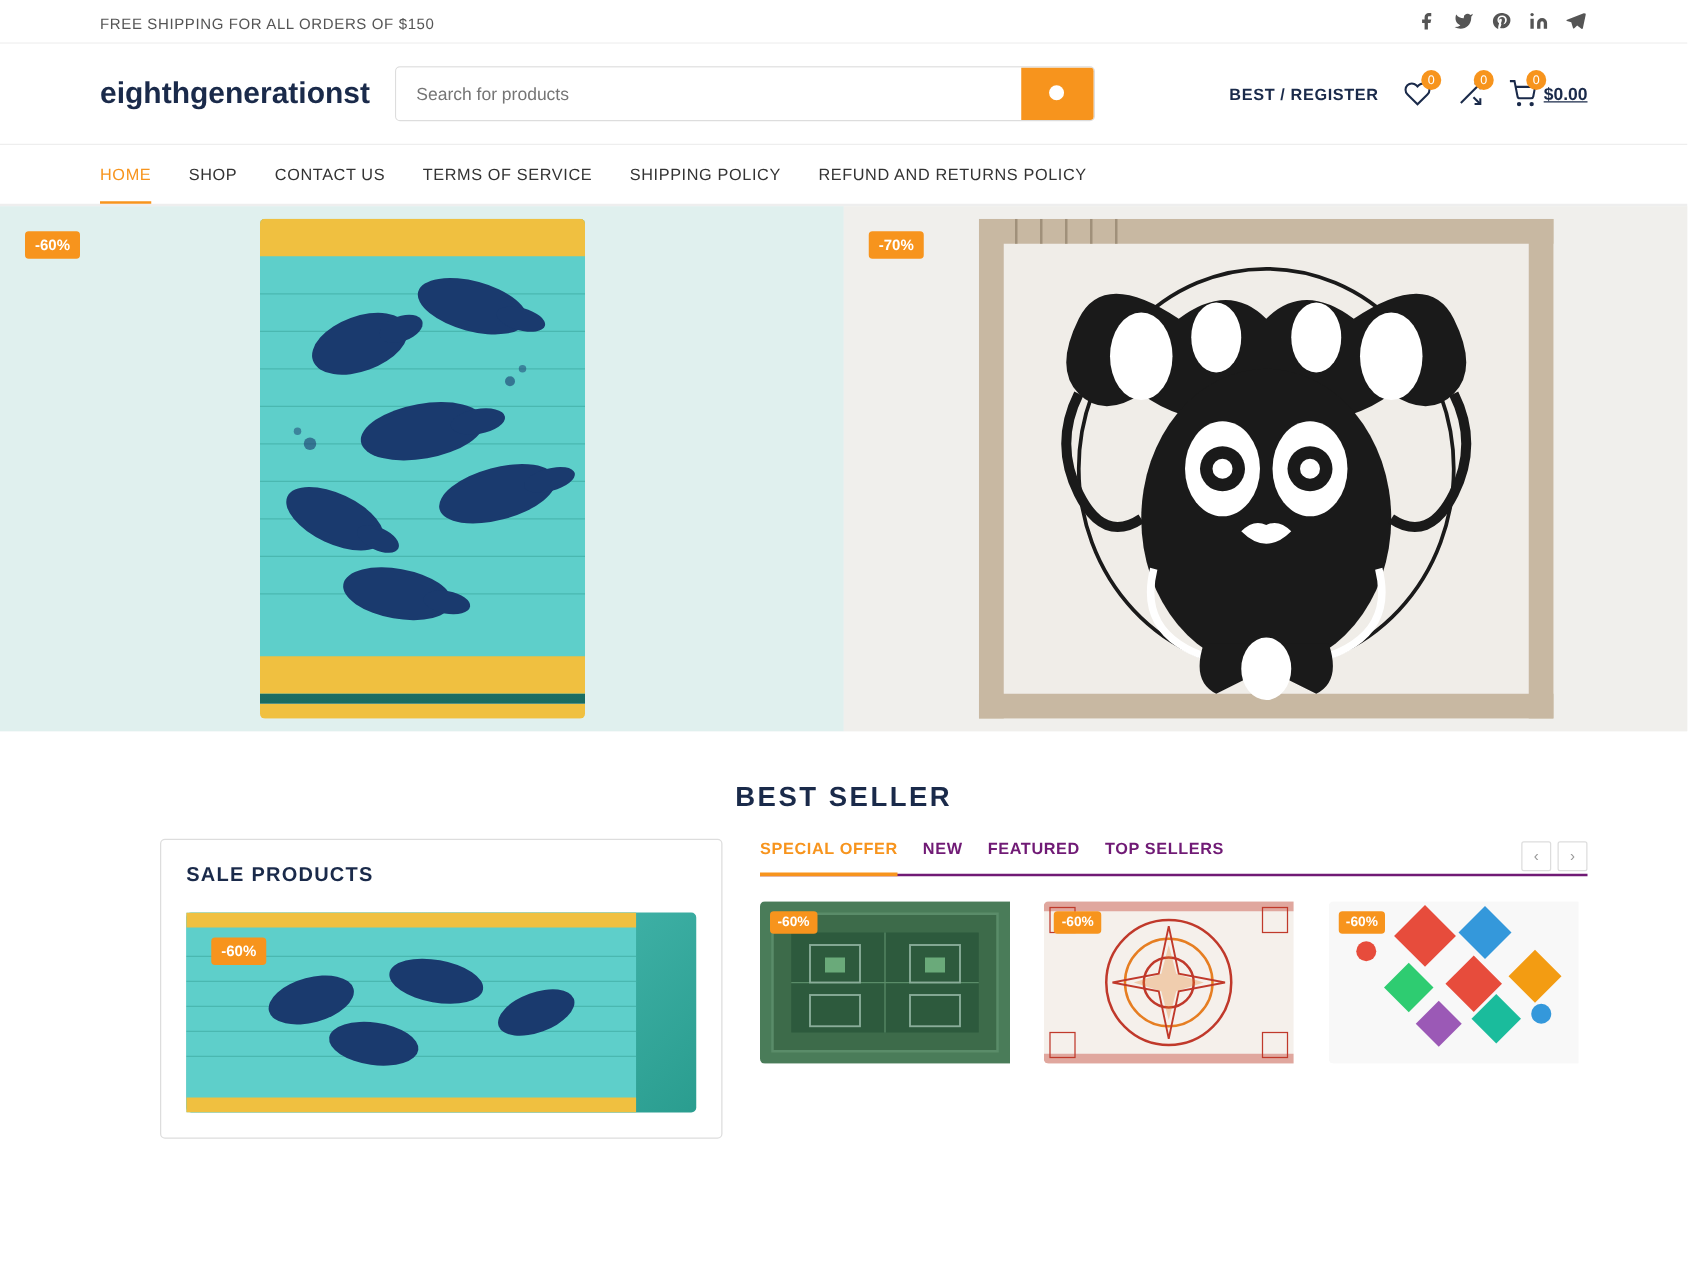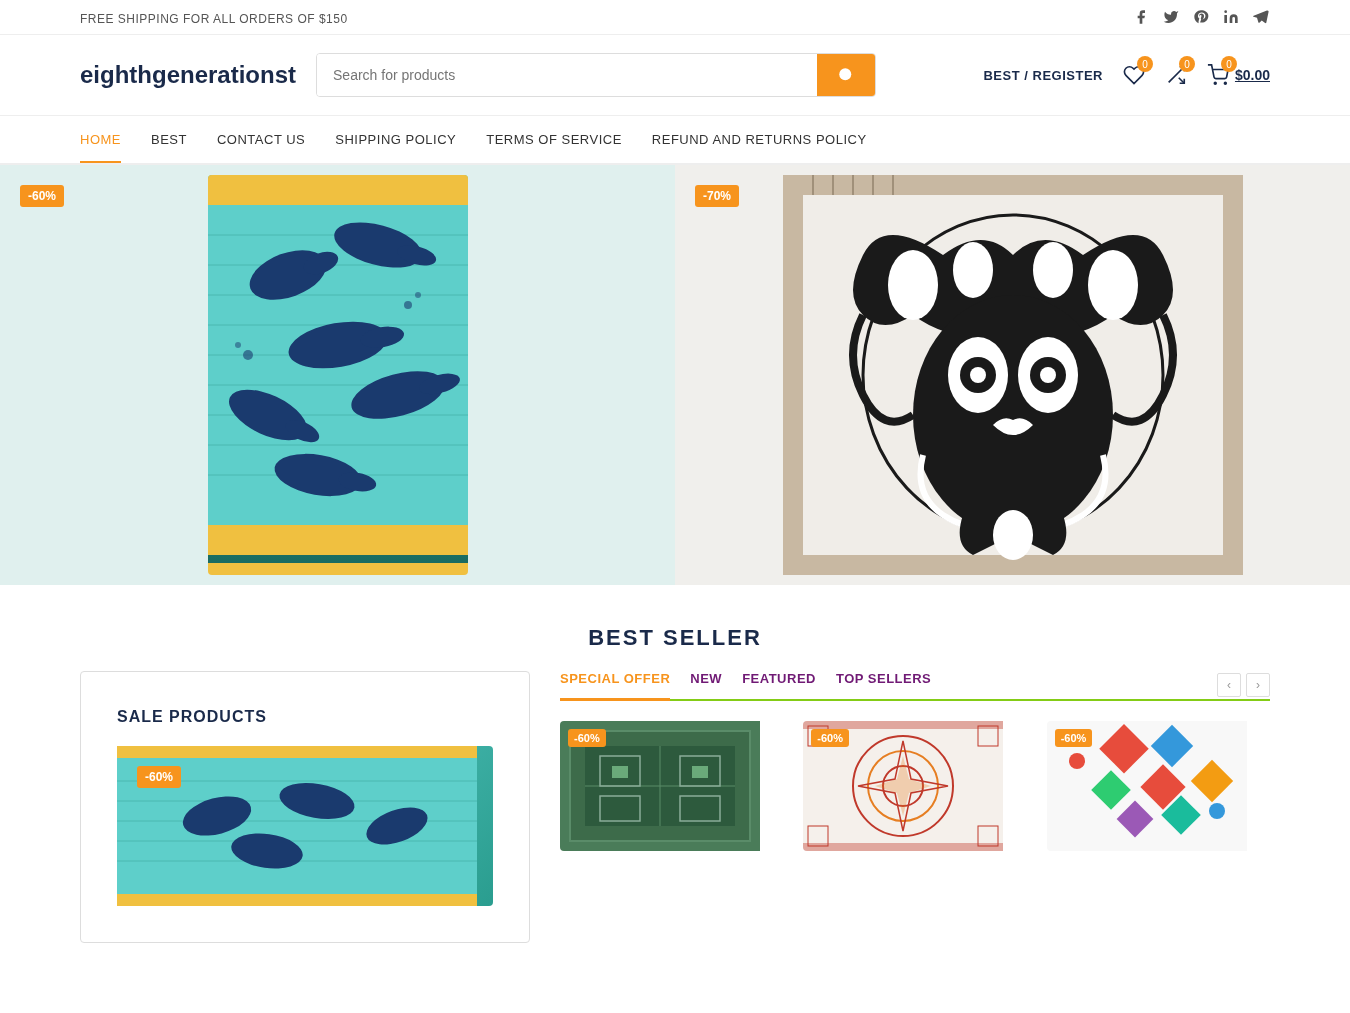--- a/index.html
+++ b/index.html
@@ -239,22 +239,23 @@
     
     .bottom-panels {
       display: flex;
       padding: 0 80px 40px;
       gap: 30px;
     }
     .sale-panel {
       width: 450px;
       border: 1px solid #ddd;
       border-radius: 4px;
-      padding: 36px;
-      position: relative;
+      padding: 20px;
+      position: relative;
+      margin-left: 48px;
     }
     .sale-panel-title {
       font-size: 16px;
       font-weight: bold;
       color: #1a2a4a;
       margin-bottom: 20px;
       letter-spacing: 1px;
     }
     .sale-product-thumb {
       width: 100%;
@@ -264,21 +265,21 @@
       position: relative;
     }
     .special-panel {
       flex: 1;
       padding: 0;
     }
     .special-tabs {
       display: flex;
       align-items: center;
       gap: 20px;
-      border-bottom: 2px solid #84cc16;
+      border-bottom: 2px solid #701a75;
       margin-bottom: 20px;
       padding-bottom: 0;
     }
     .special-tab {
       font-size: 13px;
       font-weight: 600;
       color: #701a75;
       padding-bottom: 12px;
       cursor: pointer;
       letter-spacing: 0.5px;
@@ -405,24 +406,24 @@
           </svg>
         <span class="badge">0</span>
       </div>
       <span class="cart-price">$0.00</span>
     </div>
   </div>
 </div>
 
 <nav class="nav">
   <a class="nav-item active">HOME</a>
-  <a class="nav-item">BEST</a>
+  <a class="nav-item">SHOP</a>
   <a class="nav-item">CONTACT US</a>
+  <a class="nav-item">TERMS OF SERVICE</a>
   <a class="nav-item">SHIPPING POLICY</a>
-  <a class="nav-item">TERMS OF SERVICE</a>
   <a class="nav-item">REFUND AND RETURNS POLICY</a>
 </nav>
 
 <div class="hero-section">
 
   <div class="hero-left">
     <span class="discount-badge">-60%</span>
     <div style="width:260px; height:400px; background:linear-gradient(180deg, #f0c040 0%, #f0c040 8%, #5ecfca 8%, #2a9d8f 60%, #1a6b61 100%); border-radius:4px; border-bottom: 12px solid #f0c040; position:relative; overflow:hidden;">
       <svg viewBox="0 0 260 380" width="260" height="380" style="position:absolute;top:0;left:0;">
 

